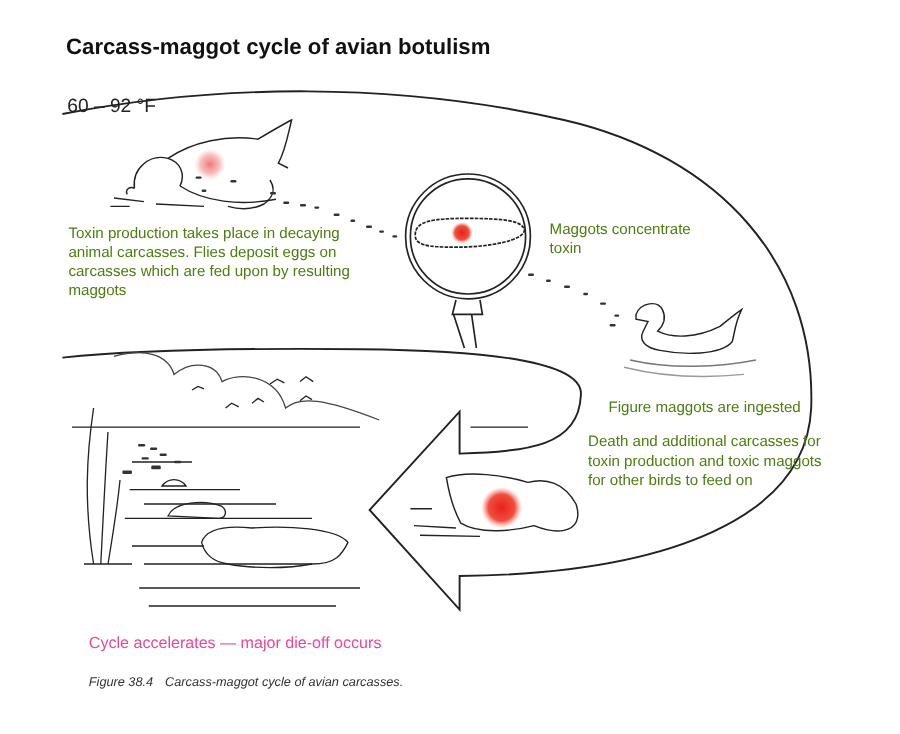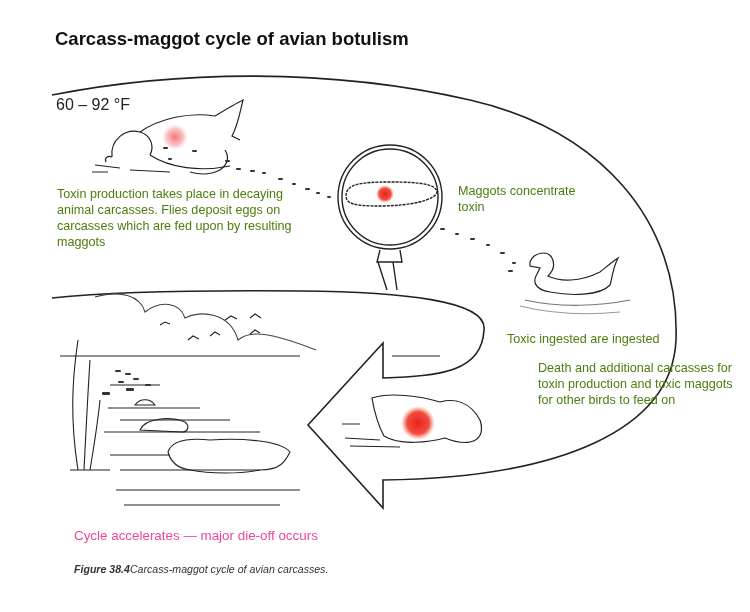--- a/index.html
+++ b/index.html
@@ -1,28 +1,28 @@
 <!DOCTYPE html>
 <html><head>
 <meta charset="utf-8">
 <style>
   html, body { margin: 0; padding: 0; background: #ffffff; }
   body { width: 750px; height: 612px; position: relative; overflow: hidden;
          font-family: "Liberation Sans", sans-serif; color: #222; }
   .abs { position: absolute; }
   .title { left: 55px; top: 28px; font-size: 18.5px; font-weight: bold; color: #111; letter-spacing: 0px; }
-  .temp { left: 56px; top: 96px; font-size: 16px; color: #222; }
+  .temp { left: 56px; top: 80px; font-size: 16px; color: #222; }
   .label { font-size: 12.6px; line-height: 16px; color: #4d7c0f; }
   .lbl-toxin { left: 57px; top: 186px; width: 240px; }
   .lbl-maggots { left: 458px; top: 183px; width: 140px; }
   .lbl-ingested { left: 507px; top: 331px; width: 200px; }
-  .lbl-death { left: 490px; top: 360px; width: 200px; margin-left: 48px; }
+  .lbl-death { left: 490px; top: 360px; width: 200px; }
   .lbl-cycle { left: 74px; top: 528px; font-size: 13.4px; color: #ec4899; }
   .caption { left: 74px; top: 563px; font-size: 10.6px; color: #333; font-style: italic; }
-  .caption b { font-weight: bold; }
+  .caption b { font-weight: normal; margin-right: 10px; }
   svg.art { position: absolute; left: 0; top: 0; }
 </style>
 </head>
 <body>
 
 <svg class="art" width="750" height="612" viewBox="0 0 750 612" xmlns="http://www.w3.org/2000/svg">
   <defs>
     <radialGradient id="toxSmall" cx="50%" cy="50%" r="50%">
       <stop offset="0%" stop-color="#f07070" stop-opacity="0.95"></stop>
       <stop offset="60%" stop-color="#f49090" stop-opacity="0.6"></stop>
@@ -119,18 +119,18 @@
     <path d="M372 398 C 390 392, 420 396, 440 402 C 455 398, 470 402, 480 420 C 484 432, 480 440, 470 442 C 460 444, 450 440, 445 438 C 430 442, 400 446, 384 436 C 378 425, 374 410, 372 398 Z"></path>
     <path d="M342 424 L 360 424 M 345 438 L 380 440 M 350 446 L 400 447"></path>
   </g>
   <circle cx="418" cy="423" r="17" fill="url(#toxBig)"></circle>
 </svg>
 
 <div class="abs title">Carcass-maggot cycle of avian botulism</div>
 <div class="abs temp">60 – 92 °F</div>
 <div class="abs label lbl-toxin">Toxin production takes place in decaying animal carcasses. Flies deposit eggs on carcasses which are fed upon by resulting maggots</div>
 <div class="abs label lbl-maggots">Maggots concentrate toxin</div>
-<div class="abs label lbl-ingested">Toxic ingested are ingested</div>
+<div class="abs label lbl-ingested">Figure maggots are ingested</div>
 <div class="abs label lbl-death">Death and additional carcasses for toxin production and toxic maggots for other birds to feed on</div>
 <div class="abs lbl-cycle">Cycle accelerates — major die-off occurs</div>
 <div class="abs caption">
   <b>Figure 38.4</b><span>Carcass-maggot cycle of avian carcasses.</span>
 </div>
 
 </body></html>

